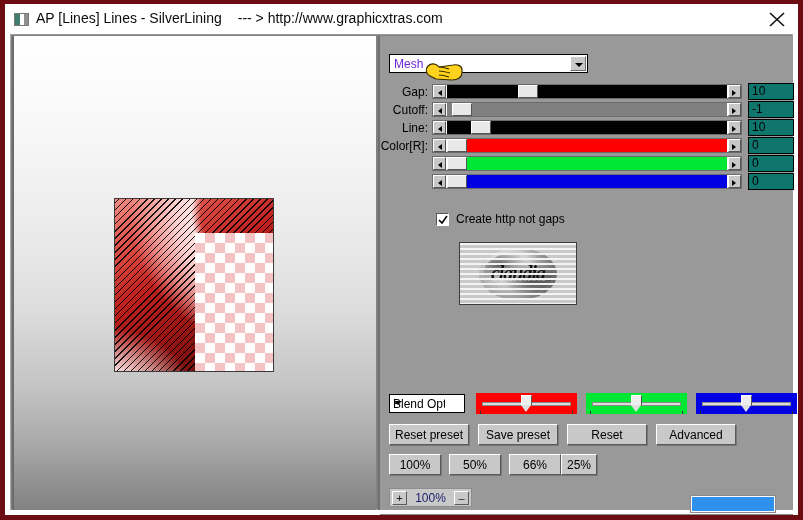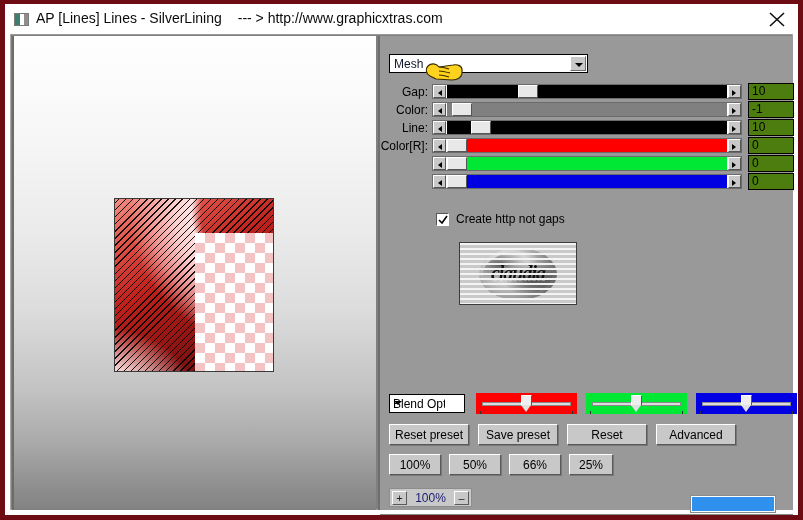--- a/index.html
+++ b/index.html
@@ -98,21 +98,21 @@
     background:#999999;
   }
   
   .combo{
     position:absolute;left:9px;top:18px;width:199px;height:19px;
     background:#ffffff;
     border:1px solid #000000;
     box-sizing:border-box;
   }
   .combo .cval{
-    position:absolute;left:4px;top:2px;font-size:12px;color:#0f172a;
+    position:absolute;left:4px;top:2px;font-size:12px;color:#6d28d9;
   }
   .combo .carrow{
     position:absolute;right:1px;top:1px;width:16px;height:15px;
     background:#c8c8c8;
     border-top:1px solid #ffffff;border-left:1px solid #ffffff;
     border-right:1px solid #6b6b6b;border-bottom:1px solid #6b6b6b;
     box-sizing:border-box;
   }
   .carrow:after{
     content:"";position:absolute;left:4px;top:6px;
@@ -148,21 +148,21 @@
   .strack{position:absolute;left:14px;right:14px;top:0;bottom:0;}
   .sthumb{
     position:absolute;top:0;width:20px;height:13px;
     background:#e8e8e8;
     border-top:1px solid #ffffff;border-left:1px solid #ffffff;
     border-right:1px solid #555;border-bottom:1px solid #555;
     box-sizing:border-box;
   }
   .vbox{
     position:absolute;width:46px;height:17px;
-    background:#4d7c0f;border:1px solid #000;box-sizing:border-box;
+    background:#0f766e;border:1px solid #000;box-sizing:border-box;
     font-size:12px;color:#000;padding-left:3px;line-height:15px;
   }
   
   .chk-wrap{position:absolute;left:56px;top:176px;}
   .chk{
     position:absolute;left:0;top:1px;width:13px;height:13px;
     background:#ffffff;
     border-top:1px solid #555;border-left:1px solid #555;
     border-right:1px solid #ffffff;border-bottom:1px solid #ffffff;
     box-sizing:border-box;
@@ -331,21 +331,21 @@
             <div class="sbar" style="left: 52px; width: 310px;">
               <span class="btn-sm l"></span>
               <span class="strack" style="background: rgb(0, 0, 0);">
                 <span class="sthumb" style="left: 71px;"></span>
               </span>
               <span class="btn-sm r"></span>
             </div>
             <div class="vbox" style="left: 368px; top: -1px;">10</div>
           </div>
           <div class="srow" style="top: 66px; left: 0px; width: 413px;">
-            <span class="slabel" style="right: 365px; top: 1px;">Color:</span>
+            <span class="slabel" style="right: 365px; top: 1px;">Cutoff:</span>
             <div class="sbar" style="left: 52px; width: 310px;">
               <span class="btn-sm l"></span>
               <span class="strack" style="background: rgb(128, 128, 128);">
                 <span class="sthumb" style="left: 5px;"></span>
               </span>
               <span class="btn-sm r"></span>
             </div>
             <div class="vbox" style="left: 368px; top: -1px;">-1</div>
           </div>
           <div class="srow" style="top: 84px; left: 0px; width: 413px;">
@@ -437,21 +437,21 @@
           <div class="pbtn" style="left: 9px; top: 388px; width: 80px; height: 21px;">Reset preset</div>
           <div class="pbtn" style="left: 98px; top: 388px; width: 80px; height: 21px; text-align: right;">Save preset</div>
           <div class="pbtn" style="left: 187px; top: 388px; width: 80px; height: 21px;">Reset</div>
           <div class="pbtn" style="left: 276px; top: 388px; width: 80px; height: 21px;">Advanced</div>
         </div>
 
       <div id="zoom-buttons">
           <div class="pbtn" style="left: 9px; top: 418px; width: 52px; height: 21px;">100%</div>
           <div class="pbtn" style="left: 69px; top: 418px; width: 52px; height: 21px;">50%</div>
           <div class="pbtn" style="left: 129px; top: 418px; width: 52px; height: 21px;">66%</div>
-          <div class="pbtn" style="left: 189px; top: 418px; width: 44px; height: 21px;">25%</div>
+          <div class="pbtn" style="left: 181px; top: 418px; width: 36px; height: 21px;">25%</div>
         </div>
 
       <div class="stepper">
         <span class="sbtn plus">+</span>
         <span class="zval">100%</span>
         <span class="sbtn minus">–</span>
       </div>
 
       <div class="swatch"></div>
 

